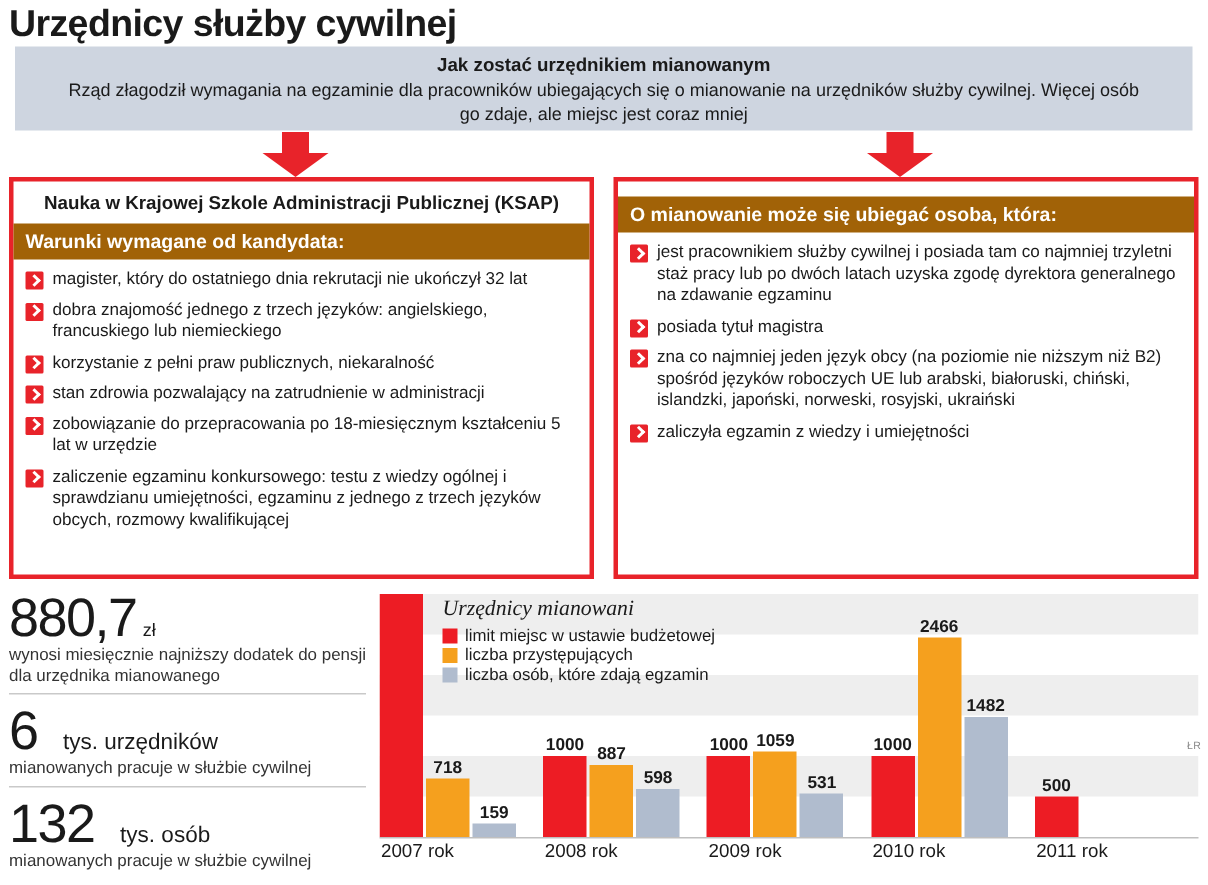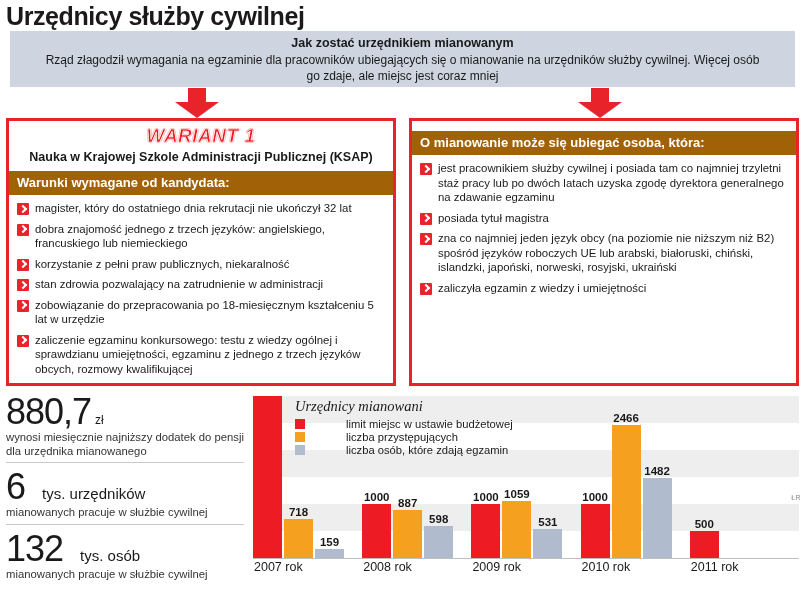--- a/index.html
+++ b/index.html
@@ -135,21 +135,21 @@
   .x-label {
     position: absolute; top: 0; font-size: 12.5px; color: #1a1a1a; white-space: nowrap;
   }
 
   
   .legend { position: absolute; left: 42px; top: 2px; }
   .legend-title {
     font-family: "Liberation Serif", serif;
     font-style: italic; font-size: 14.5px; color: #1a1a1a; margin-bottom: 3px;
   }
-  .legend-row { display: flex; align-items: center; margin-bottom: 1px; gap: 36px; }
+  .legend-row { display: flex; align-items: center; margin-bottom: 1px; }
   .swatch { width: 10px; height: 10px; margin-right: 5px; flex: 0 0 auto; }
   .swatch.c0 { background: #ed1c24; }
   .swatch.c1 { background: #f5a01e; }
   .swatch.c2 { background: #b0bcce; }
   .legend-label { font-size: 11.2px; color: #1a1a1a; }
 
   .credit {
     position: absolute; right: 4px; bottom: 3px;
     font-size: 7px; color: #8a8a8a; letter-spacing: 0.4px;
   }
@@ -170,21 +170,20 @@
     <div class="shaft"></div>
     <div class="head"></div>
   </div>
   <div class="down-arrow" id="arrow-right">
     <div class="shaft"></div>
     <div class="head"></div>
   </div>
 
   <div class="variant-box" id="variant-1">
     <div class="variant-head">
-      <div class="variant-kicker">WARIANT 1</div>
       <div class="variant-sub">Nauka w Krajowej Szkole Administracji Publicznej (KSAP)</div>
     </div>
     <div class="variant-band">Warunki wymagane od kandydata:</div>
     <div class="variant-list" id="v1-list">
         <div class="variant-item">
           <span class="bullet-icon"></span>
           <span class="item-text">magister, który do ostatniego dnia rekrutacji nie ukończył 32 lat</span>
         </div>
         <div class="variant-item">
           <span class="bullet-icon"></span>

